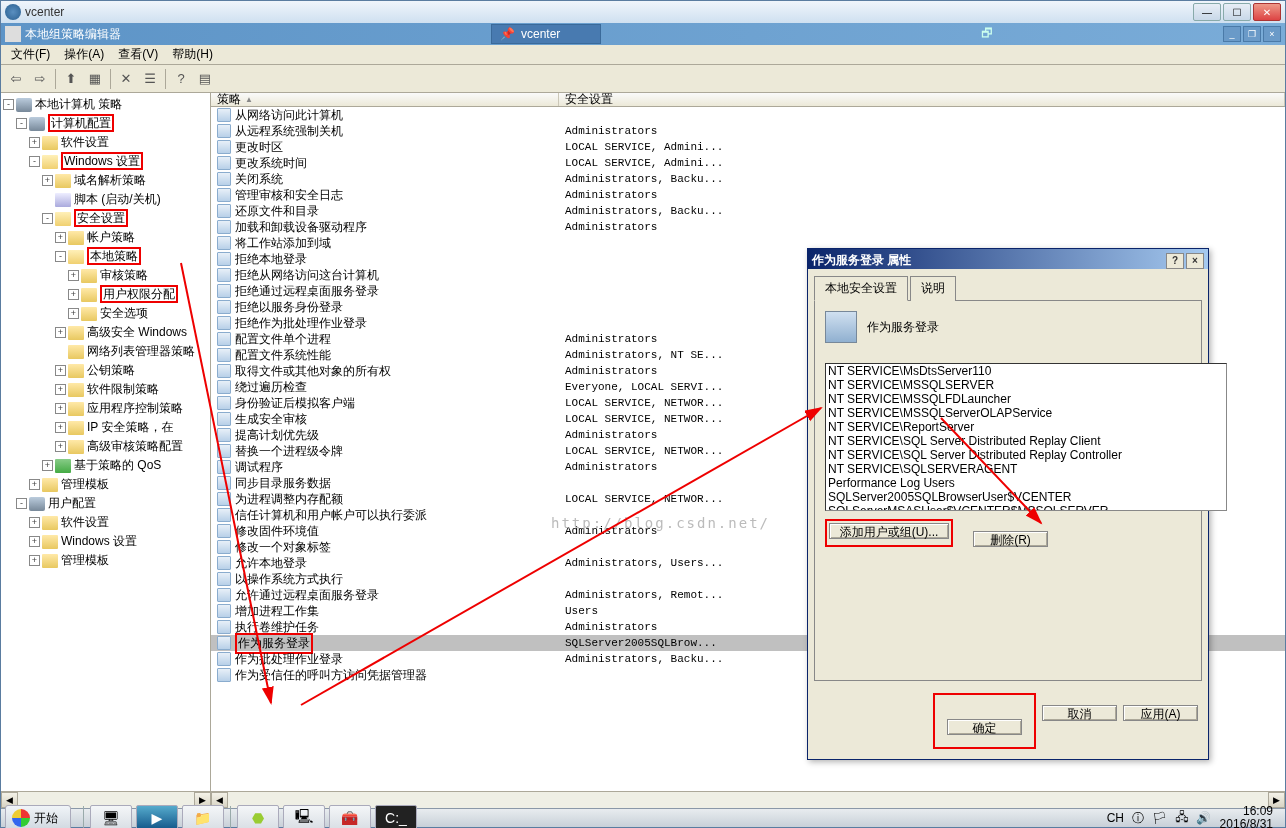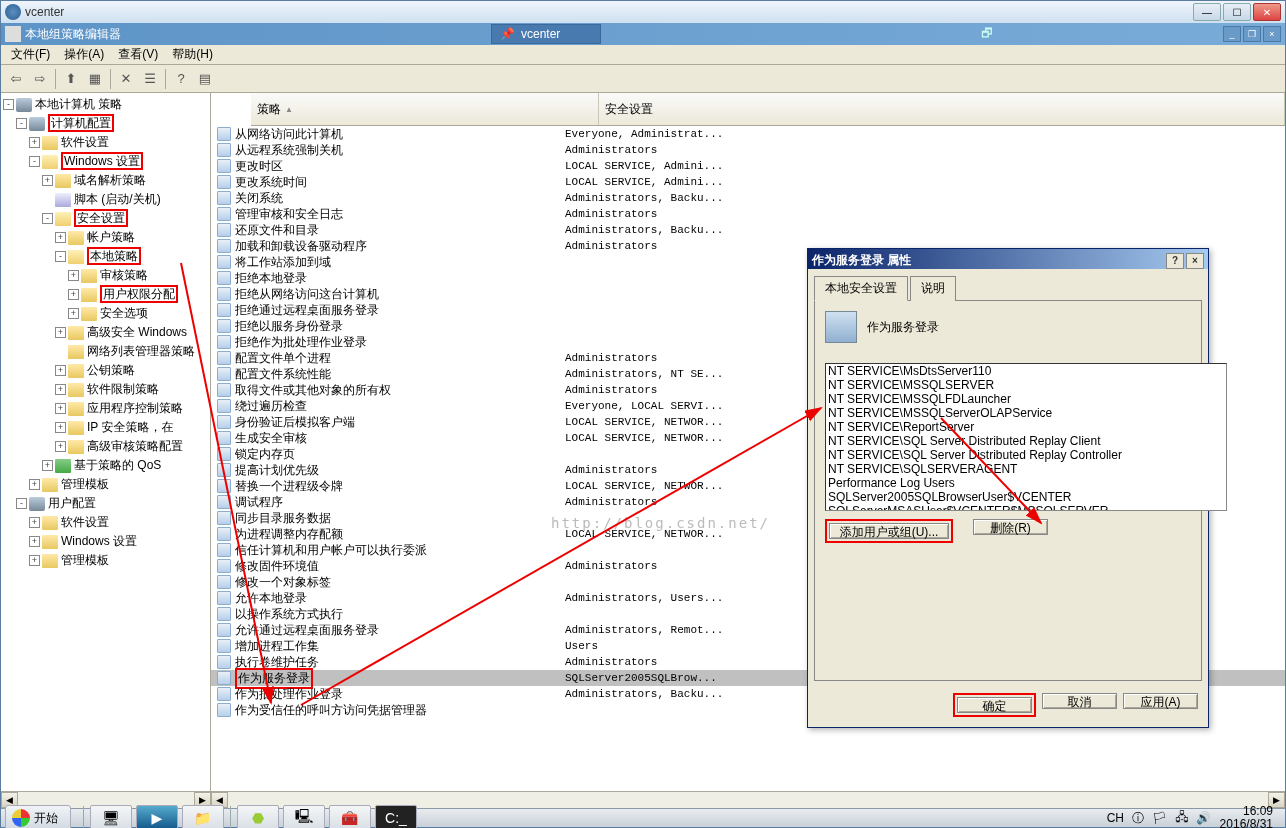--- a/index.html
+++ b/index.html
@@ -39,21 +39,21 @@
 .tree-item .ticon { width: 16px; height: 14px; margin-right: 3px; display: inline-block; }
 .ticon.computer { background: linear-gradient(#bcd, #789); border-radius: 2px; }
 .ticon.folder { background: linear-gradient(#ffe9a8, #e8c860); border-radius: 1px; }
 .ticon.folder-open { background: linear-gradient(#fff0b8, #f0d070); border-radius: 1px; }
 .ticon.script { background: linear-gradient(#eef, #aad); border-radius: 1px; }
 .ticon.chart { background: linear-gradient(#8c8, #4a4); border-radius: 1px; }
 .red-box { border: 2px solid #e00; padding: 0 1px; }
 
 
 .list-pane { flex: 1; display: flex; flex-direction: column; overflow: hidden; }
-.list-header { height: 33px; background: linear-gradient(#fafafa, #ece9d8); border-bottom: 1px solid #aca899; display: flex; margin-left: 40px; }
+.list-header { height: 14px; background: linear-gradient(#fafafa, #ece9d8); border-bottom: 1px solid #aca899; display: flex; }
 .list-header .col { border-right: 1px solid #cbc7b8; padding: 2px 6px; display: flex; align-items: center; gap: 4px; }
 .list-header .col1 { width: 348px; }
 .list-header .col2 { flex: 1; }
 .list-header .sort { font-size: 8px; color: #888; }
 .list-body { flex: 1; overflow: auto; }
 .list-row { display: flex; height: 16px; align-items: center; cursor: pointer; }
 .list-row.sel { background: #c0c0c0; }
 .list-row .c1 { width: 348px; padding-left: 6px; display: flex; align-items: center; gap: 4px; overflow: hidden; }
 .list-row .c2 { flex: 1; padding-left: 6px; font-family: "Courier New", monospace; font-size: 11px; overflow: hidden; }
 .picon { width: 14px; height: 14px; background: linear-gradient(#e8f0f8, #b8d0e8); border: 1px solid #8aacce; border-radius: 1px; flex-shrink: 0; }
@@ -74,21 +74,21 @@
 .tabs { display: flex; border-bottom: 1px solid #888; }
 .tab { padding: 3px 10px; background: #ece9d8; border: 1px solid #888; border-bottom: none; margin-right: 2px; position: relative; top: 1px; }
 .tab.active { background: #ece9d8; border-bottom: 1px solid #ece9d8; }
 .tab-content { border: 1px solid #888; border-top: none; padding: 10px; background: #ece9d8; min-height: 380px; }
 .policy-header { display: flex; align-items: center; gap: 10px; margin-bottom: 20px; }
 .policy-icon { width: 32px; height: 32px; background: linear-gradient(#d0e0f0, #90b0d0); border: 1px solid #789; }
 .listbox { width: 402px; height: 148px; background: #fff; border: 1px inset #888; overflow: auto; font-family: "Courier New", monospace; font-size: 11px; }
 .listbox .item { padding: 0 2px; white-space: nowrap; }
 .btn-row { margin-top: 8px; display: flex; gap: 20px; }
 .btn { min-width: 120px; height: 16px; background: #ece9d8; border: 1px solid #888; box-shadow: inset 1px 1px #fff, inset -1px -1px #aca899; cursor: pointer; padding: 0 8px; }
-.btn.small { min-width: 75px; }
+.btn.small { min-width: 75px; margin-top: 12px; }
 .dialog-buttons { display: flex; justify-content: flex-end; gap: 6px; padding: 6px 10px 10px; }
 
 
 .taskbar { height: 19px; background: linear-gradient(to bottom, #e8ecef, #c8d0d8); border-top: 1px solid #8a98a8; display: flex; align-items: center; padding: 0 4px; }
 .start-btn { height: 26px; padding: 0 12px 0 6px; background: linear-gradient(to bottom, #f0f4f8, #d0d8e0); border: 1px solid #aab; border-radius: 3px; display: flex; align-items: center; gap: 4px; cursor: pointer; margin-right: 8px; }
 .start-orb { width: 18px; height: 18px; border-radius: 50%; background: conic-gradient(#e33 0 90deg, #3c3 90deg 180deg, #36e 180deg 270deg, #ec3 270deg 360deg); }
 .task-sep { width: 1px; height: 24px; background: #9aa; margin: 0 4px; }
 .task-btn { width: 42px; height: 26px; background: linear-gradient(to bottom, #f4f6f8, #d8dee4); border: 1px solid #aab; border-radius: 2px; margin: 0 2px; display: flex; align-items: center; justify-content: center; cursor: pointer; font-size: 14px; }
 .tray { margin-left: auto; display: flex; align-items: center; gap: 8px; padding: 0 8px; }
 .tray .clock { text-align: right; line-height: 1.1; font-size: 11px; }
@@ -366,21 +366,20 @@
             <span class="sort">▲</span>
         </div>
         <div class="col col2">安全设置</div>
       </div>
       <div class="list-body" id="list-body">
           <div class="list-row">
             <div class="c1">
               <span class="picon"></span>
               <span class="plabel">从网络访问此计算机</span>
             </div>
-            <div class="c2">Everyone, Administrat...</div>
           </div>
           <div class="list-row">
             <div class="c1">
               <span class="picon"></span>
               <span class="plabel">从远程系统强制关机</span>
             </div>
             <div class="c2">Administrators</div>
           </div>
           <div class="list-row">
             <div class="c1">
@@ -500,27 +499,20 @@
               <span class="plabel">身份验证后模拟客户端</span>
             </div>
             <div class="c2">LOCAL SERVICE, NETWOR...</div>
           </div>
           <div class="list-row">
             <div class="c1">
               <span class="picon"></span>
               <span class="plabel">生成安全审核</span>
             </div>
             <div class="c2">LOCAL SERVICE, NETWOR...</div>
-          </div>
-          <div class="list-row">
-            <div class="c1">
-              <span class="picon"></span>
-              <span class="plabel">锁定内存页</span>
-            </div>
-            <div class="c2"></div>
           </div>
           <div class="list-row">
             <div class="c1">
               <span class="picon"></span>
               <span class="plabel">提高计划优先级</span>
             </div>
             <div class="c2">Administrators</div>
           </div>
           <div class="list-row">
             <div class="c1">
@@ -662,21 +654,21 @@
               <div class="item">SQLServer2005SQLBrowserUser$VCENTER</div>
               <div class="item">SQLServerMSASUser$VCENTER$MSSQLSERVER</div>
             </div>
           <div class="btn-row">
             <span class="red-box" style="padding:2px;"><button class="btn">添加用户或组(U)...</button></span>
             <button class="btn small">删除(R)</button>
           </div>
         </div>
       </div>
       <div class="dialog-buttons">
-        <span class="red-box" style="padding:2px;"><button class="btn small">确定</button></span>
+        <span class="red-box" style="padding:12px;"><button class="btn small">确定</button></span>
         <button class="btn small">取消</button>
         <button class="btn small">应用(A)</button>
       </div>
     </div>
 
     <svg class="arrow-svg" style="left:0;top:0;width:1280px;height:760px;">
       <defs>
           <marker id="ah" markerWidth="10" markerHeight="10" refX="8" refY="3" orient="auto">
             <path d="M0,0 L0,6 L9,3 z" fill="#e00"></path>
           </marker>

